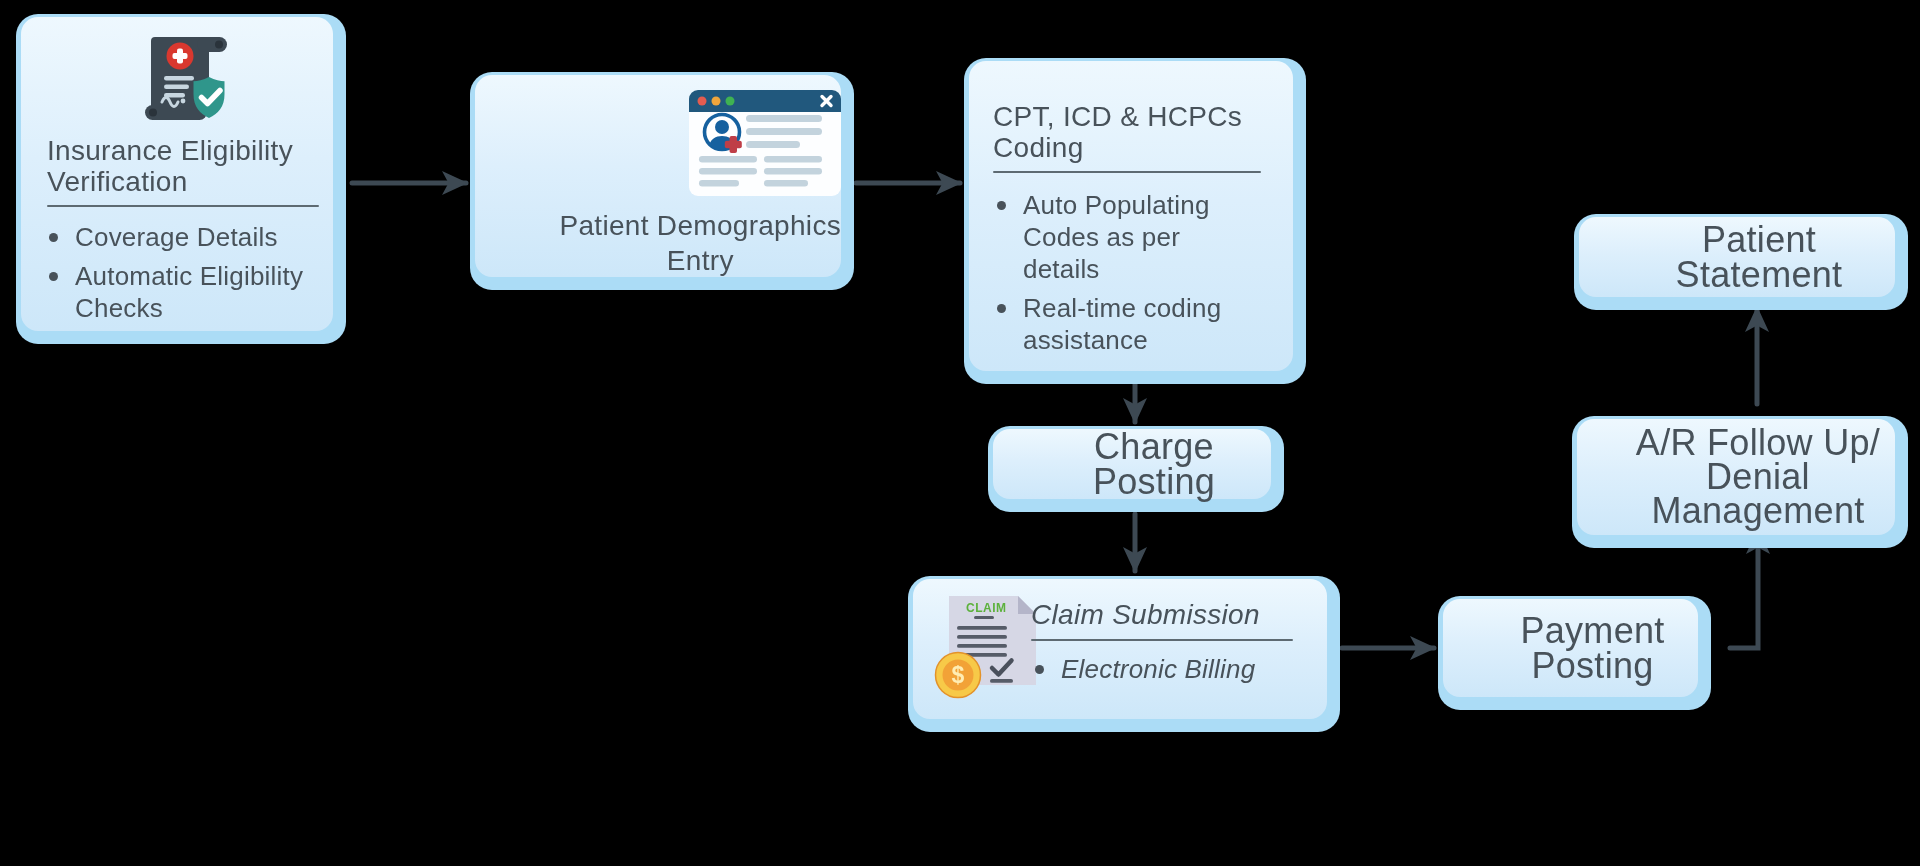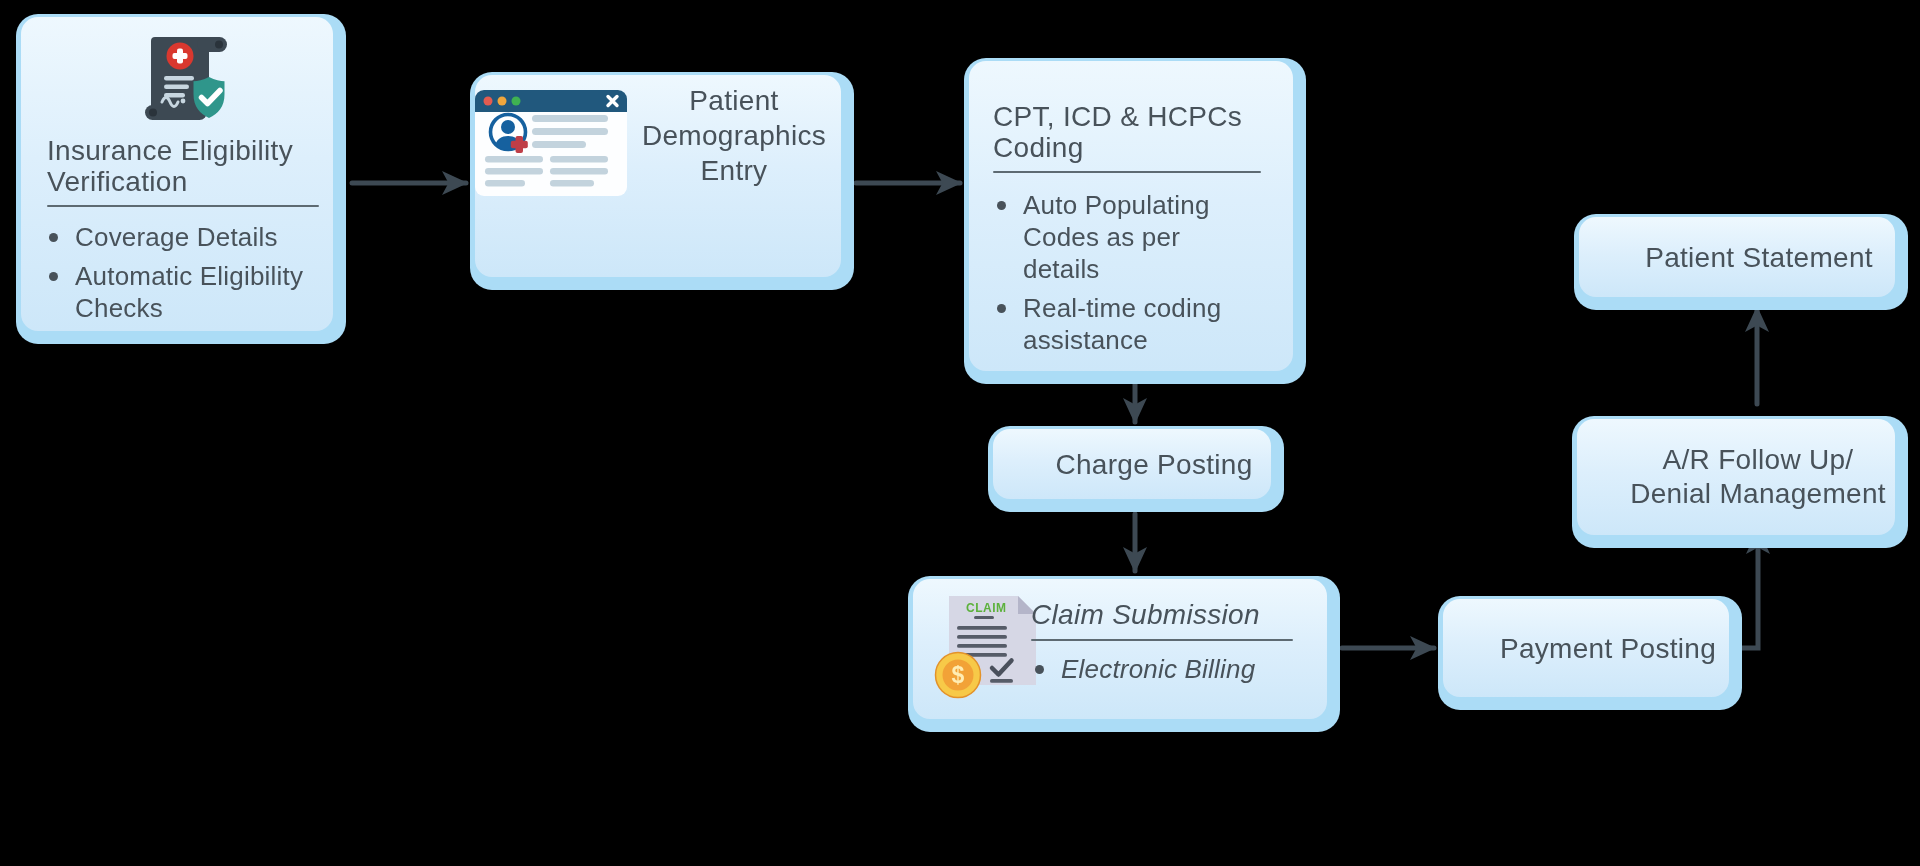--- a/index.html
+++ b/index.html
@@ -10,56 +10,56 @@
   
   .node{position:absolute;background:#abdcf6;border-radius:22px;}
   .node-inner{
     position:absolute;left:5px;top:3px;right:13px;bottom:13px;
     background:linear-gradient(180deg,#eef8fe 0%,#ddeffc 45%,#cde7f9 100%);
     border-radius:17px;
   }
   .center-label{
     position:absolute;inset:0;display:flex;flex-direction:column;
     align-items:center;justify-content:center;text-align:center;
-    font-size:28px;line-height:35px;letter-spacing:.3px;padding-left:44px;
+    font-size:36px;line-height:35px;letter-spacing:.3px;padding-left:44px;
   }
   .title{font-size:28px;line-height:31px;letter-spacing:.3px;}
   .divider{height:2px;background:#5d6a72;border-radius:1px;}
   ul.bullets{list-style:none;margin:0;padding:0;font-size:26px;line-height:32px;letter-spacing:.2px;}
   ul.bullets li{position:relative;padding-left:30px;margin-bottom:7px;}
   ul.bullets li::before{
     content:"";position:absolute;left:4px;top:12px;width:9px;height:9px;
     border-radius:50%;background:#48525a;
   }
   
   .n-insurance{left:16px;top:14px;width:330px;height:330px;}
   .n-insurance .node-inner{padding:12px 0 0 24px;box-sizing:border-box;}
   .n-insurance .icon-wrap{width:100%;display:flex;justify-content:center;margin:4px 0 10px 0;}
   .n-insurance .title{margin-left:2px;}
   .n-insurance .divider{width:272px;margin:8px 0 14px 2px;}
   .n-insurance ul.bullets{width:265px;}
 
   .n-demographics{left:470px;top:72px;width:384px;height:218px;}
-  .n-demographics .node-inner{display:flex;flex-direction:row;align-items:flex-start;}
+  .n-demographics .node-inner{display:flex;flex-direction:column;align-items:flex-end;}
   .n-demographics .icon-wrap{margin-top:15px;}
   .n-demographics .title{margin-top:8px;text-align:center;line-height:35px;}
 
   .n-coding{left:964px;top:58px;width:342px;height:326px;}
   .n-coding .node-inner{padding:40px 0 0 24px;box-sizing:border-box;}
   .n-coding .divider{width:268px;margin:8px 0 16px 0;}
   .n-coding ul.bullets{width:252px;}
 
   .n-charge{left:988px;top:426px;width:296px;height:86px;}
   .n-claim{left:908px;top:576px;width:432px;height:156px;}
   .n-claim .icon-wrap{position:absolute;left:20px;top:14px;}
   .n-claim .textblock{position:absolute;left:118px;top:20px;font-style:italic;}
   .n-claim .divider{width:262px;margin-top:9px;}
   .n-claim ul.bullets{margin-top:12px;}
 
-  .n-payment{left:1438px;top:596px;width:304px;height:114px;}
+  .n-payment{left:1438px;top:596px;width:273px;height:114px;}
   .n-ar{left:1572px;top:416px;width:336px;height:132px;}
   .n-ar .center-label{line-height:34px;}
   .n-statement{left:1574px;top:214px;width:334px;height:96px;}
 
   
   #arrows{position:absolute;left:0;top:0;pointer-events:none;}
   .arrow{stroke:#3d4953;stroke-width:5;fill:none;stroke-linecap:round;}
 </style>
 </head>
 <body>

